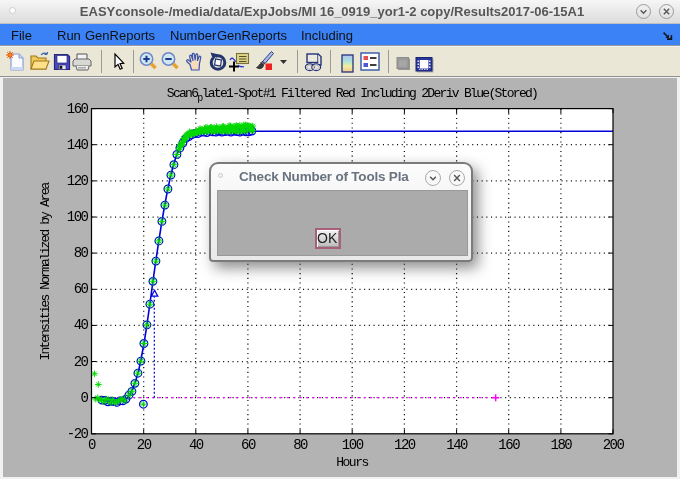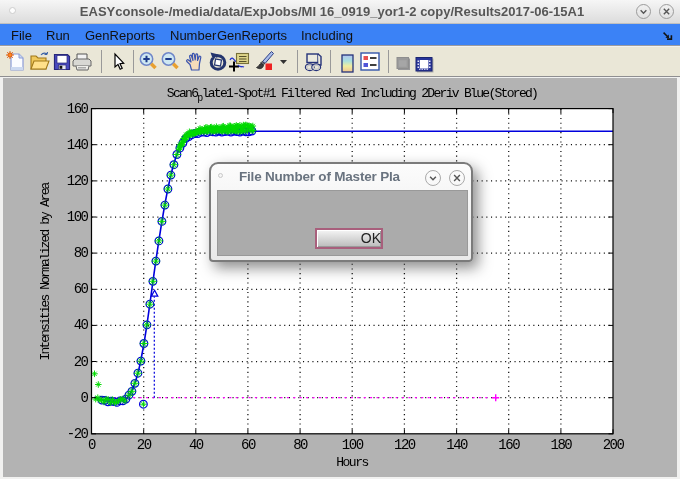--- a/index.html
+++ b/index.html
@@ -11,36 +11,36 @@
 .menubar span{position:absolute;top:4px}
 .toolbar{position:absolute;left:0;top:47px;width:680px;height:30px;background:#eae7d7;border-bottom:1px solid #8f8f91}
 .sep{position:absolute;top:3px;width:1px;height:23px;background:#999999}
 .figure{position:absolute;left:3px;top:78px;width:674px;height:399px;background:#b3b3b3}
 .dlg{position:absolute;left:209px;top:162px;width:264px;height:100px;background:linear-gradient(#fcfcfc,#e9e9e9);border:2px solid #7b7b7b;border-radius:9px 9px 4px 4px;box-shadow:5px 6px 14px rgba(30,30,30,.5)}
 .dlg-circle{position:absolute;left:6.5px;top:8.5px;width:5px;height:5px;border-radius:50%;border:1.5px solid #c9c9c9;background:#f5f5f5}
 .dlg-title{position:absolute;left:28px;top:5px;font-weight:bold;font-size:13.5px;letter-spacing:-0.2px;color:#69737f;white-space:nowrap}
 .dbtn{position:absolute;top:5.5px;width:16px;height:16px;border-radius:50%;border:1.5px solid #aaaaaa;color:#4a4a4a}
 .dlg-body{position:absolute;left:6px;top:26px;width:251px;height:66px;background:#ababab;border:1px solid #999}
 .dlg-text{position:absolute;left:4px;top:16px;font-family:"Liberation Mono",monospace;font-size:12.5px;letter-spacing:-1.45px;color:#000;white-space:pre}
-.okbtn{position:absolute;left:97px;top:37px;width:68px;height:21px;background:linear-gradient(#f5f5f5,#bbbbbb);border:2px solid #a85f7c;box-shadow:inset 1px 1px 0 #ffffff,inset -1px -1px 0 #9a9a9a;font-size:14px;color:#222;text-align:right;line-height:16px}
+.okbtn{position:absolute;left:97px;top:37px;width:26px;height:21px;background:linear-gradient(#f5f5f5,#bbbbbb);border:2px solid #a85f7c;box-shadow:inset 1px 1px 0 #ffffff,inset -1px -1px 0 #9a9a9a;font-size:14px;color:#222;text-align:left;line-height:16px}
 svg{display:block}
 </style></head><body>
 <div class="titlebar">
  <div class="tb-circle"></div>
  <div class="tb-title">EASYconsole-/media/data/ExpJobs/MI 16_0919_yor1-2 copy/Results2017-06-15A1</div>
  <svg class="wbtn" style="left:636px" viewBox="0 0 15 15">
       <path d="M4.2,6 L7.5,9.4 L10.8,6" fill="none" stroke="#555" stroke-width="1.6"></path>
     </svg>
  <svg class="wbtn" style="left:659px" viewBox="0 0 15 15">
       <path d="M4.4,4.4 L10.6,10.6 M4.4,10.6 L10.6,4.4" fill="none" stroke="#555" stroke-width="1.6"></path>
     </svg>
 </div>
 <div class="menubar">
  <span style="left:11px">File</span>
-    <span style="left:46px">Run</span>
+    <span style="left:57px">Run</span>
     <span style="left:85px">GenReports</span>
     <span style="left:170px">Number</span>
     <span style="left:217px">GenReports</span>
     <span style="left:301px">Including</span>
  <svg style="position:absolute;left:662px;top:6.5px" width="11" height="9" viewBox="0 0 11 9">
       <line x1="1.6" y1="1.6" x2="5.2" y2="5.2" stroke="#111" stroke-width="1.5"></line>
       <path d="M7,7 L6.7,3.4 L3.4,6.7 Z" fill="#111"></path>
       <path d="M5,8.1 h4.4 v-3.9" fill="none" stroke="#111" stroke-width="1.6"></path>
     </svg>
 </div>
@@ -302,21 +302,21 @@
         <text x="560.9" y="449" text-anchor="middle">180</text>
         <text x="613.0" y="449" text-anchor="middle">200</text>
     <text x="352" y="465.5" text-anchor="middle" font-size="13px" letter-spacing="-1.5">Hours</text>
     <text x="352" y="97" text-anchor="middle" font-size="13px" letter-spacing="-1.7">Scan6<tspan dy="4" font-size="10px">p</tspan><tspan dy="-4">late1-Spot#1 Filtered Red Including 2Deriv Blue(Stored)</tspan></text>
     <text transform="translate(49,272) rotate(-90)" text-anchor="middle" font-size="13px" letter-spacing="-1.9">Intensities Normalized by Area</text>
   </g>
 </svg>
 </div>
 <div class="dlg">
  <div class="dlg-circle"></div>
- <div class="dlg-title">File Number of Master Pla</div>
+ <div class="dlg-title">Check Number of Tools Pla</div>
  <svg class="dbtn" style="left:214px" viewBox="0 0 17 17">
       <circle cx="8.5" cy="8.5" r="8" fill="none"></circle>
       <path d="M5,7 L8.5,10.7 L12,7" fill="none" stroke="#555" stroke-width="1.7"></path>
     </svg>
  <svg class="dbtn" style="left:238px" viewBox="0 0 17 17">
       <path d="M5,5 L12,12 M5,12 L12,5" fill="none" stroke="#555" stroke-width="1.7"></path>
     </svg>
  <div class="dlg-body">
    <div class="okbtn">OK</div>
  </div>

